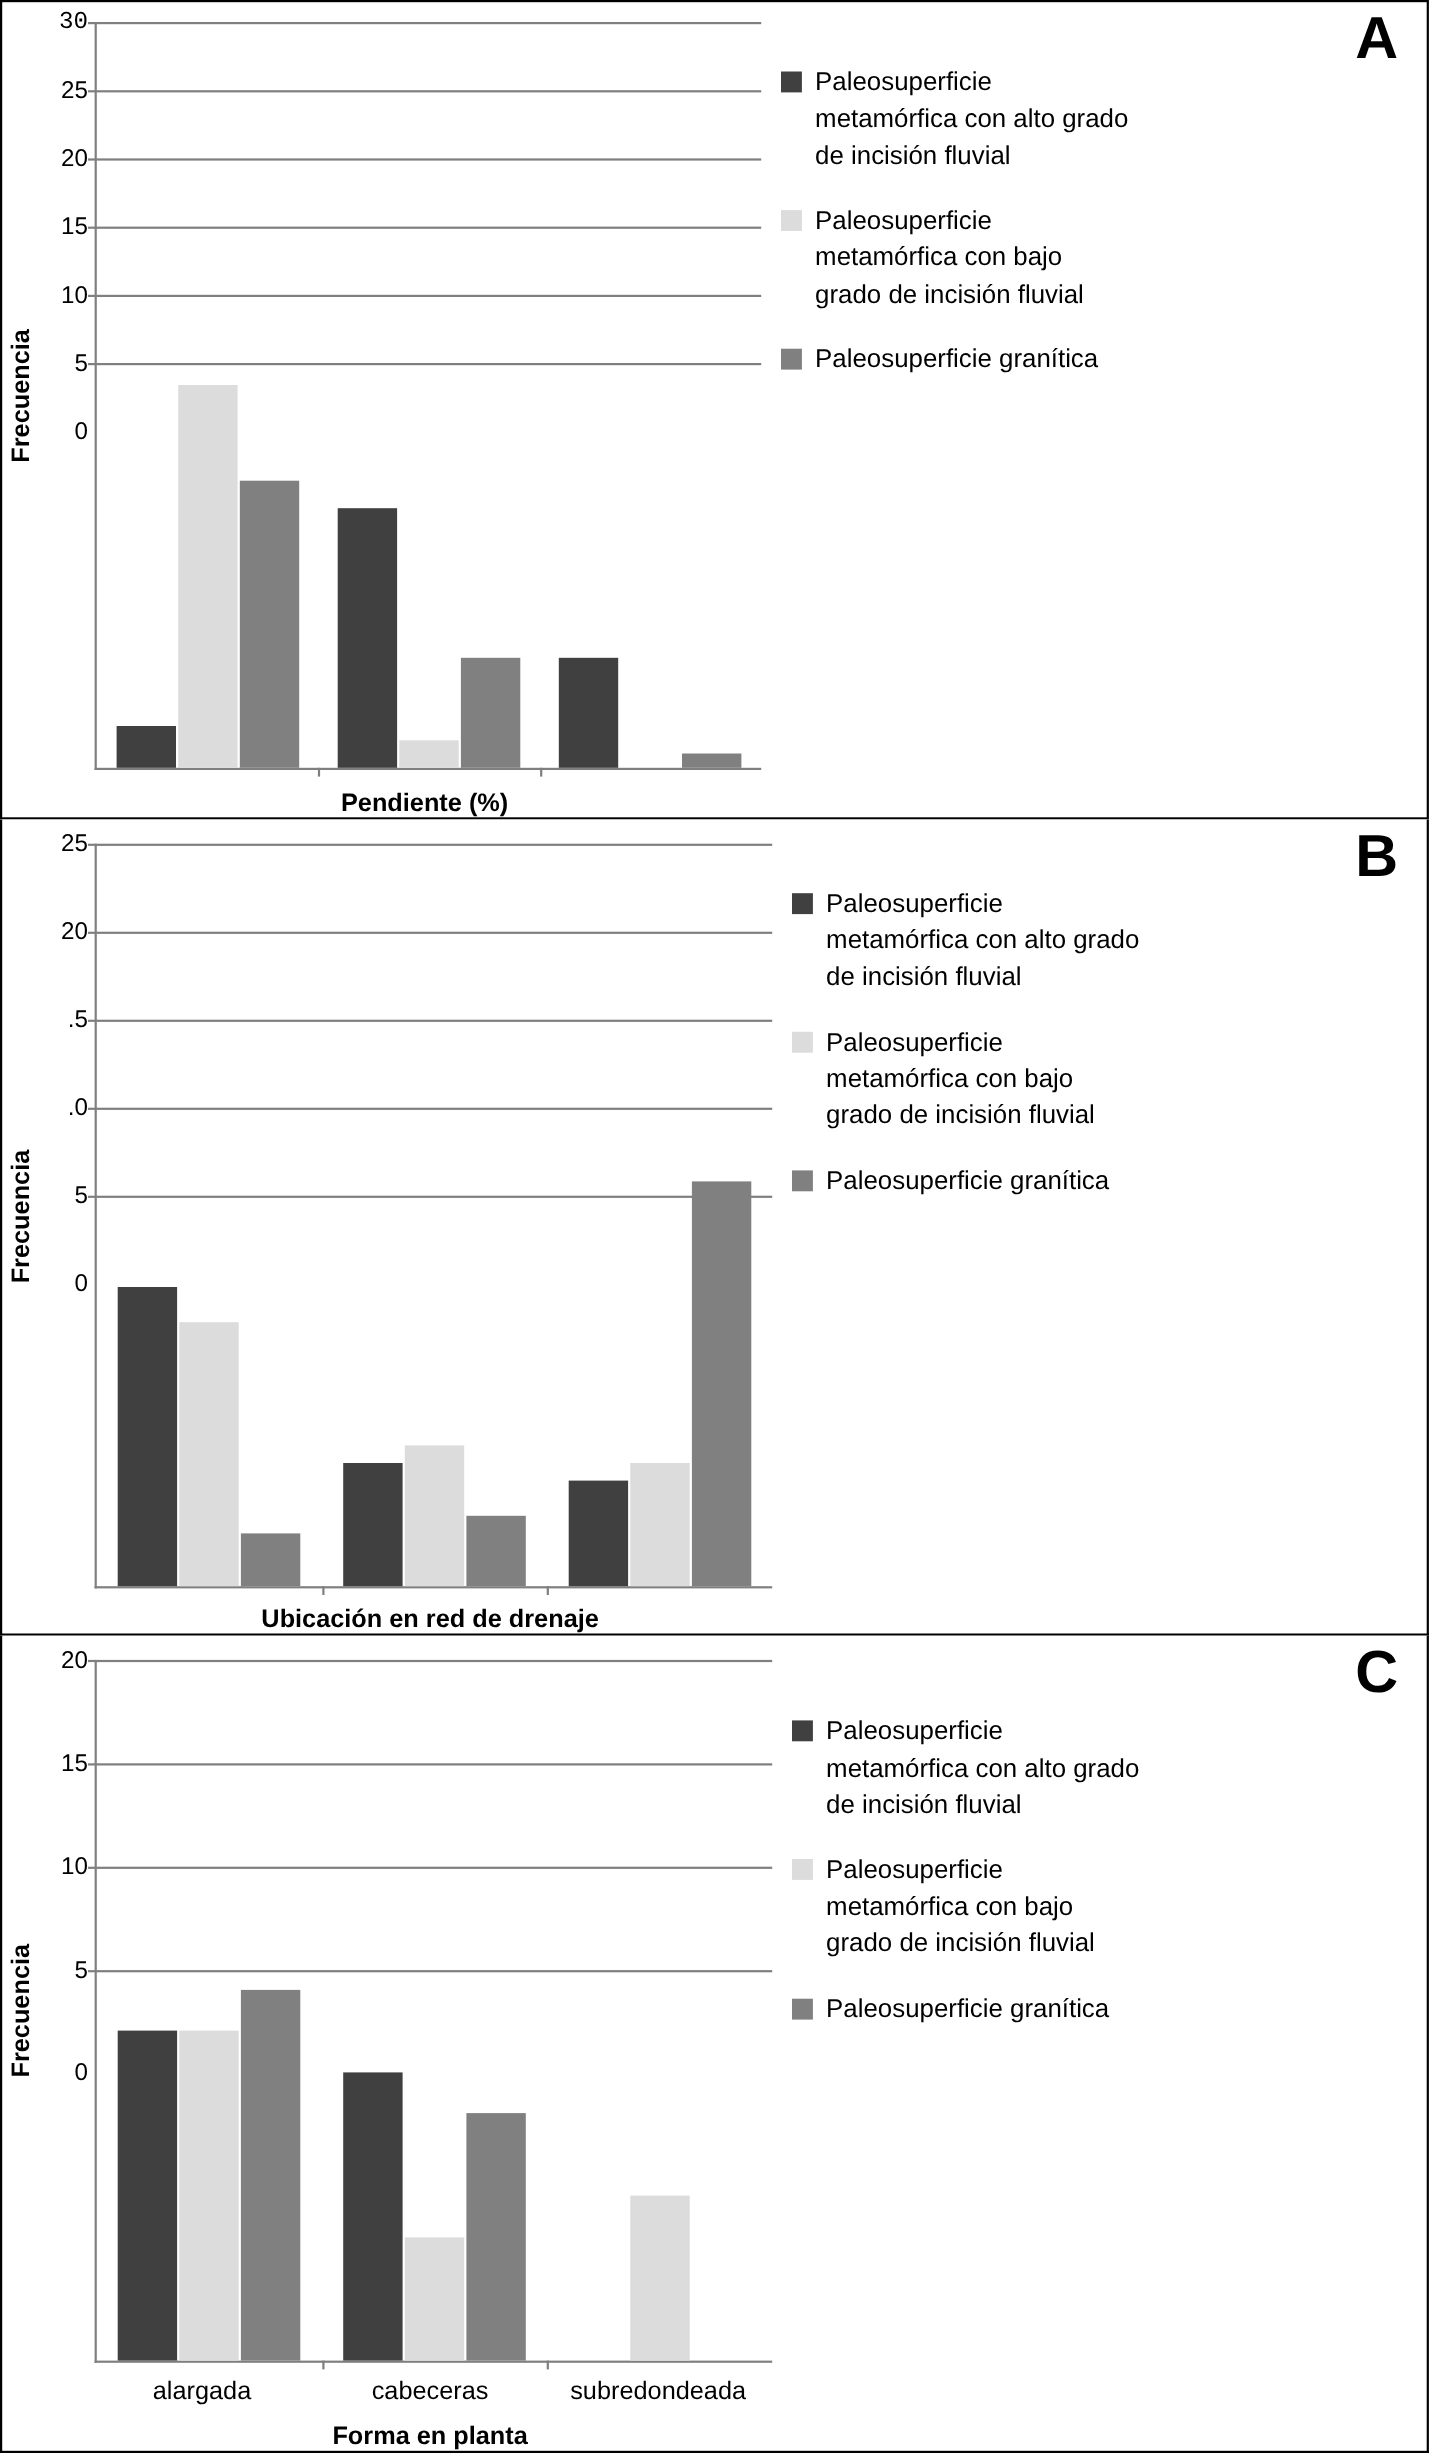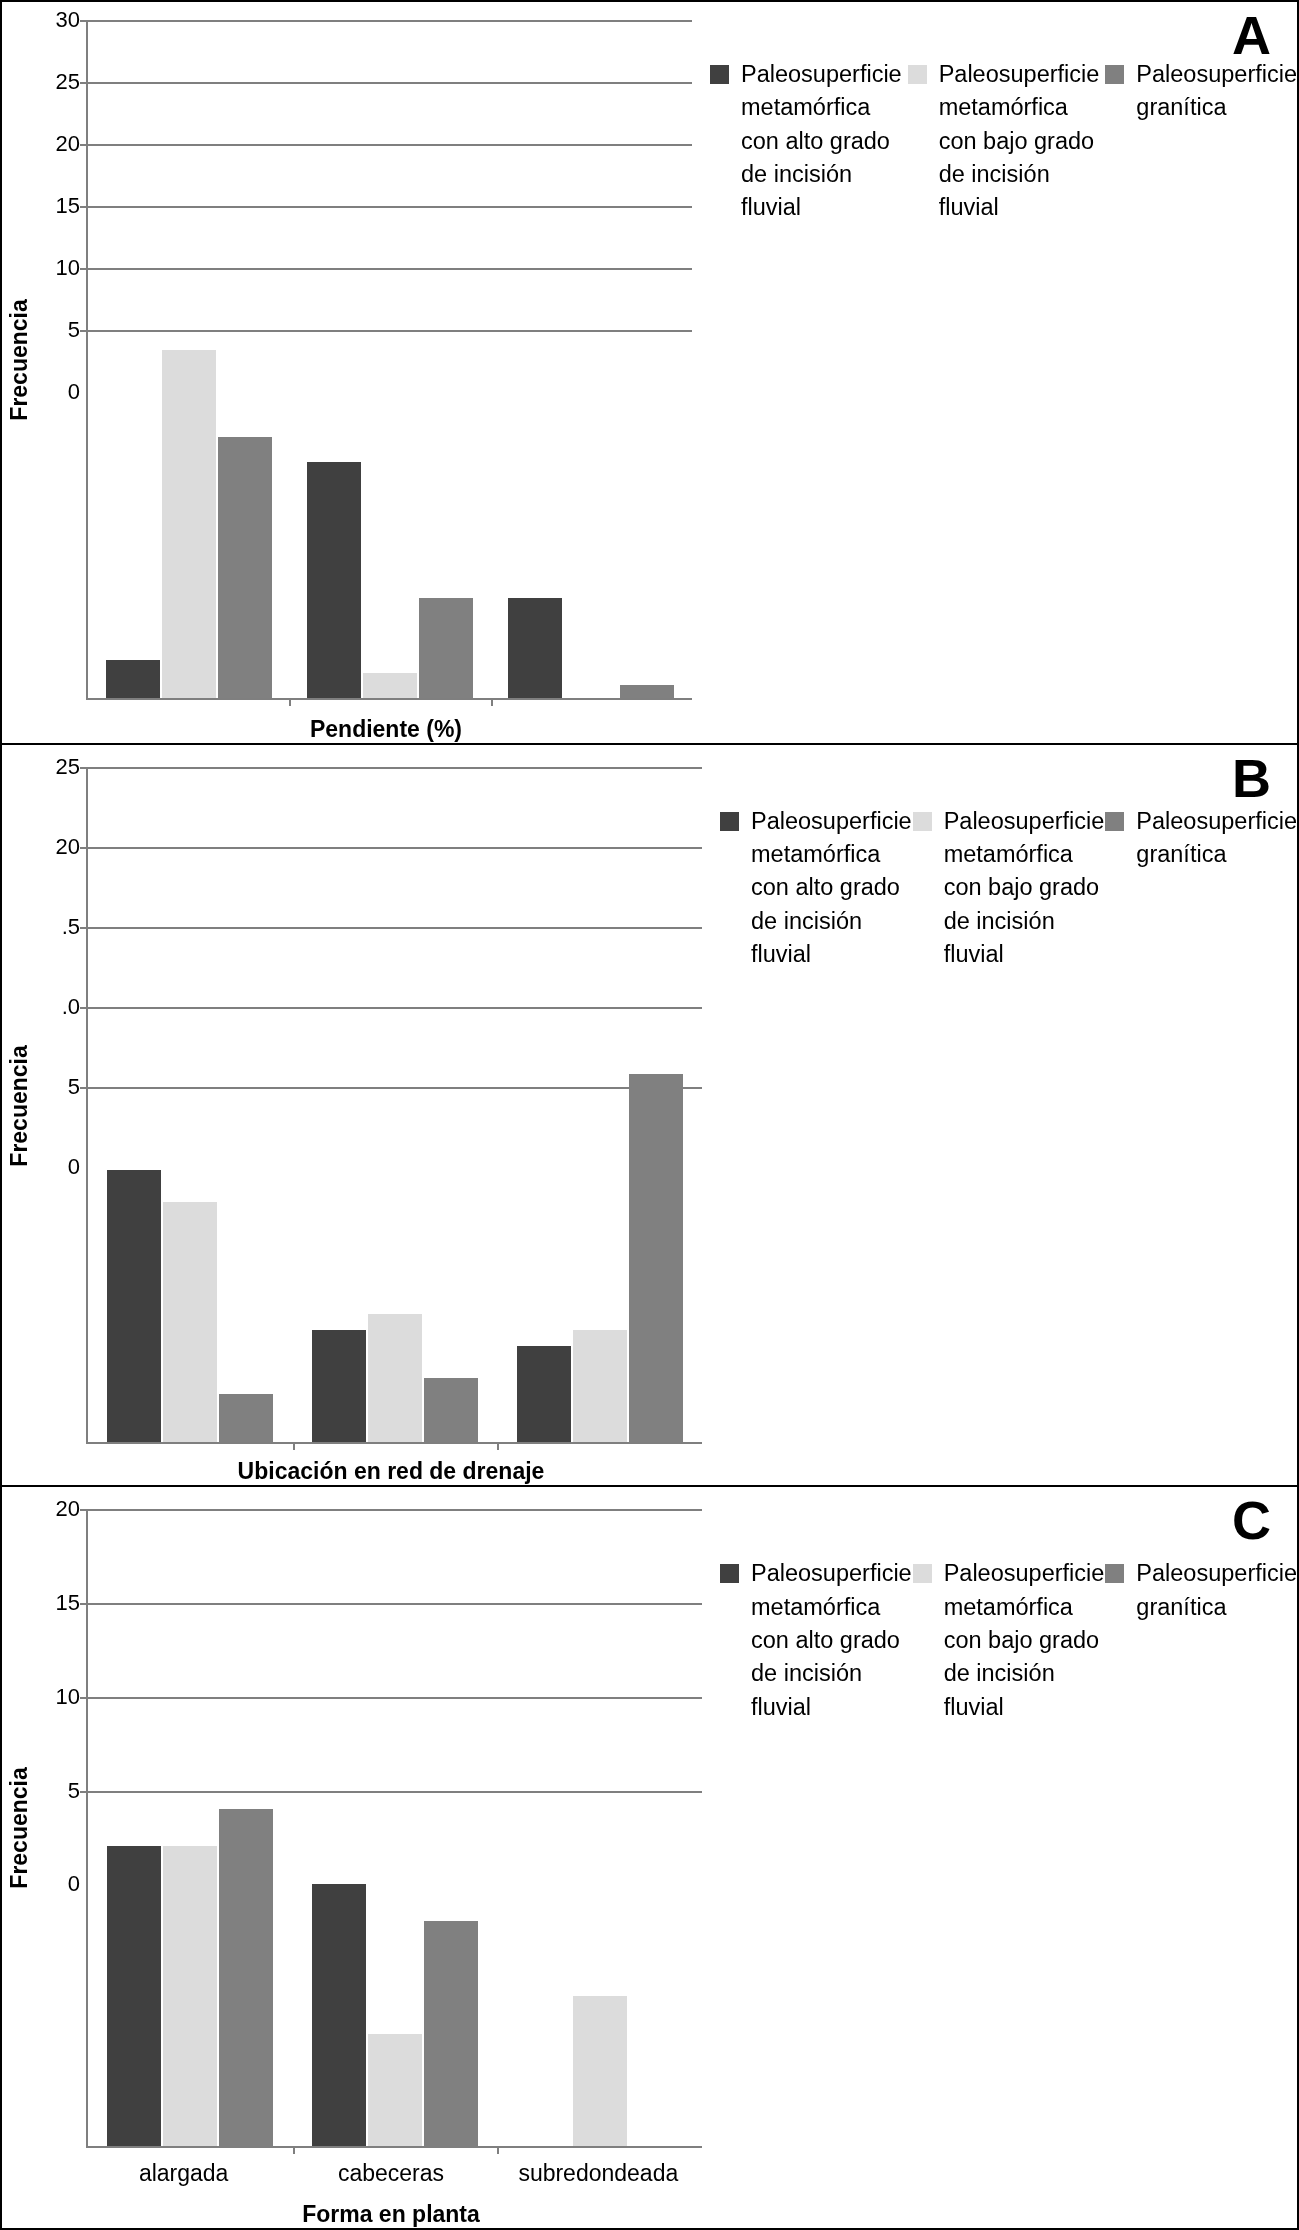--- a/index.html
+++ b/index.html
@@ -140,21 +140,21 @@
     font-weight: bold;
     padding-top: 6px;
   }
 
   
   .legend {
     flex: 1 1 auto;
     padding-top: 40px;
     padding-left: 18px;
     display: flex;
-    flex-direction: row;
+    flex-direction: column;
     justify-content: flex-start;
   }
   .legend-item {
     display: flex;
     flex-direction: row;
     align-items: flex-start;
     margin-bottom: 26px;
   }
   .legend-swatch {
     width: 19px;
@@ -178,21 +178,21 @@
       <div class="plot-wrap" style="width: 690px;">
         <div class="plot-main" style="height: 372px; margin-top: 18px;">
           <div class="ylabel">Frecuencia</div>
           <div class="yticks">
             <div class="ytick" style="top: 372px;">0</div>
             <div class="ytick" style="top: 310px;">5</div>
             <div class="ytick" style="top: 248px;">10</div>
             <div class="ytick" style="top: 186px;">15</div>
             <div class="ytick" style="top: 124px;">20</div>
             <div class="ytick" style="top: 62px;">25</div>
-            <div class="ytick" style="top: 0px;">30</div>
+            <div class="ytick" style="top: 0px; font-family: Liberation Mono, monospace;">30</div>
           </div>
           <div class="grid-area">
             <div class="gridline" style="top: 310px;"></div>
             <div class="tickmark" style="top: 310px;"></div>
             <div class="gridline" style="top: 248px;"></div>
             <div class="tickmark" style="top: 248px;"></div>
             <div class="gridline" style="top: 186px;"></div>
             <div class="tickmark" style="top: 186px;"></div>
             <div class="gridline" style="top: 124px;"></div>
             <div class="tickmark" style="top: 124px;"></div>

